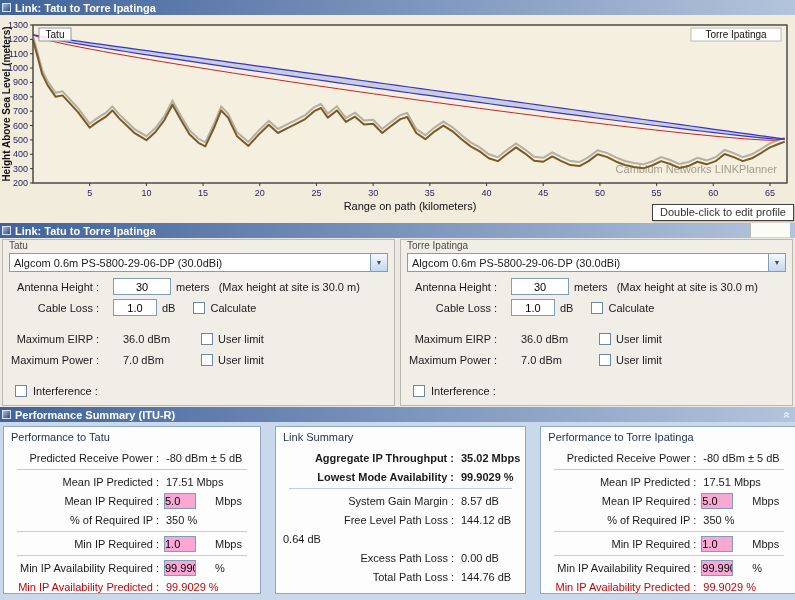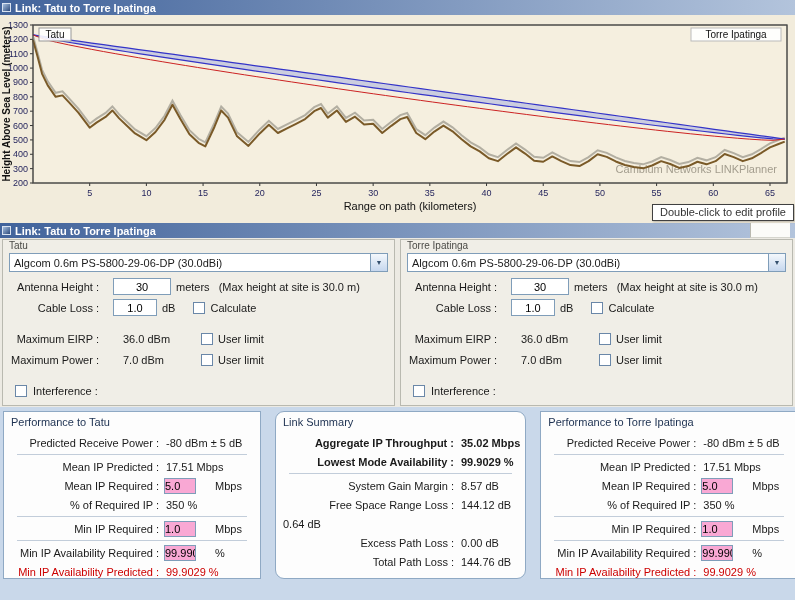--- a/index.html
+++ b/index.html
@@ -32,21 +32,21 @@
   .unit { margin-left:5px; }
   .note { margin-left:9px; }
   .val { width:70px; flex:0 0 70px; padding-left:10px; }
   .cb { width:12px; height:12px; flex:0 0 12px; border:1px solid #6a87a8; background:#fff; display:inline-block; cursor:pointer; }
   .cbwrap { display:flex; align-items:center; gap:5px; margin-left:18px; }
   .intf { margin-left:6px; gap:6px; display:flex; align-items:center; }
 
   .perf { flex:1 1 auto; display:flex; gap:14px; padding:4px 3px; background:#c9d8ea; align-items:flex-start; }
   .pp { background:#fdfdfd; border:1px solid #8fa9c4; padding:3px 5px; height:168px; }
   .pp.side { flex:0 0 258px; }
-  .pp.mid { flex:1 1 auto;border-radius:9px; }
+  .pp.mid { flex:1 1 auto; }
   .pp h4 { font-size:11px; font-weight:normal; color:#1c3050; margin:1px 0 5px 2px; }
   .prow { display:flex; align-items:center; min-height:19px; }
   .plabel { flex:0 0 155px; text-align:right; padding-right:5px; }
   .plabel.m { flex:0 0 178px; }
   .pval { padding-left:2px; white-space:nowrap;text-align:center; }
   .pinput { width:32px; height:16px; border:1px solid #7f9db9; background:#f9a8d4; font:inherit; }
   .punit { margin-left:19px; }
   .sep { border-top:1px solid #c2cdda; margin:2px 8px; }
   .b, .b .plabel, .b .pval { font-weight:bold; }
   .red { color:#cc0000; }
@@ -221,20 +221,25 @@
             <span>User limit</span>
           </span>
       </div>
       <div class="frow gap intf">
         <span class="cb"></span>
         <span>Interference :</span>
       </div>
     </div>
   </div>
 
+  <div class="hdr">
+    <span class="glyph"></span>
+    <span>Performance Summary (ITU-R)</span>
+    <span class="collapse">»</span>
+  </div>
 
   <div class="perf">
 
     <div class="pp side">
       <h4>Performance to Tatu</h4>
       <div class="prow">
           <span class="plabel">Predicted Receive Power :</span>
           <span class="pval">-80 dBm ± 5 dB</span>
         </div>
       <div class="sep"></div>
@@ -278,21 +283,21 @@
       <div class="prow b">
           <span class="plabel m">Lowest Mode Availability :</span>
           <span class="pval">99.9029 %</span>
         </div>
       <div class="sep"></div>
       <div class="prow">
           <span class="plabel m">System Gain Margin :</span>
           <span class="pval">8.57 dB</span>
         </div>
       <div class="prow">
-          <span class="plabel m">Free Space Range Loss :</span>
+          <span class="plabel m">Free Level Path Loss :</span>
           <span class="pval">144.12 dB</span>
         </div>
       <div class="prow">
           <span class="pval">0.64 dB</span>
         </div>
       <div class="prow">
           <span class="plabel m">Excess Path Loss :</span>
           <span class="pval">0.00 dB</span>
         </div>
       <div class="prow">

